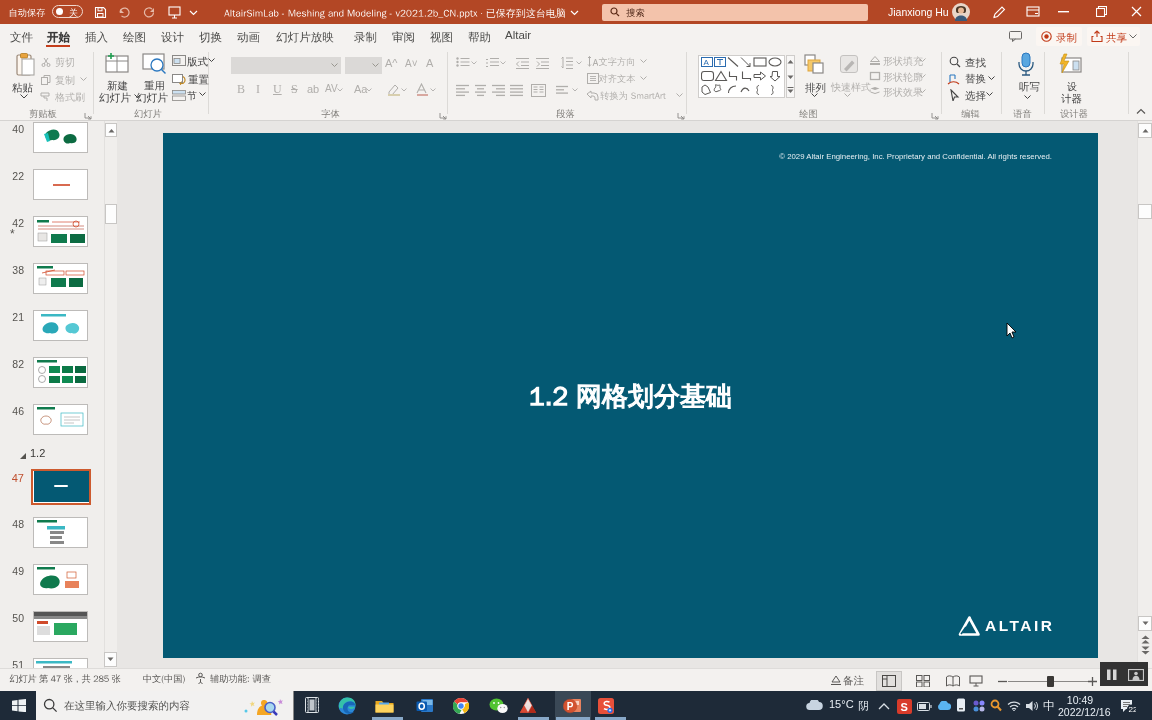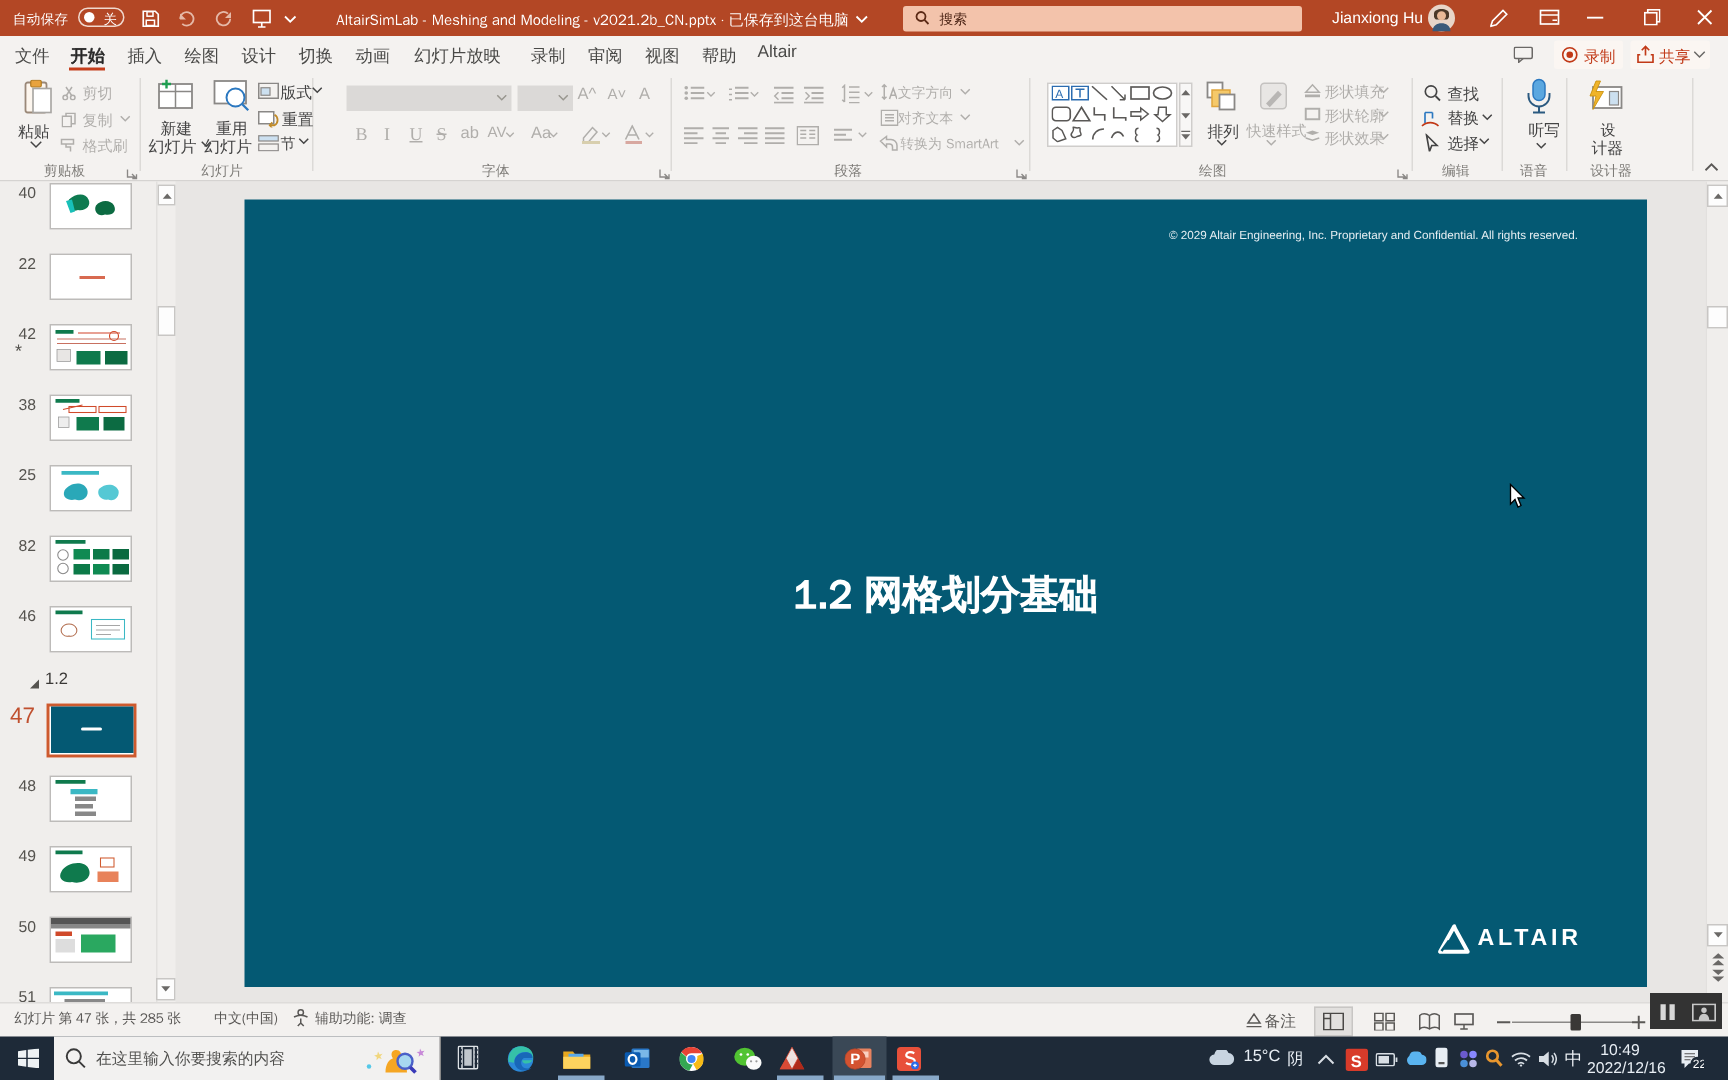--- a/index.html
+++ b/index.html
@@ -568,21 +568,21 @@
 <div style="position:absolute;left:6px;top:264px;font-size:10.5px;color:#55534f;line-height:12.5px;white-space:nowrap;width:18px;text-align:right;">38</div>
 <div style="position:absolute;left:33px;top:263px;width:55px;height:31px;border:1px solid #bdbbb9;background:#fff;overflow:hidden"><svg width="55" height="31">
       <rect x="3" y="2" width="16" height="2.5" fill="#0f7a4d"></rect>
       <path d="M8 9l13-3" stroke="#d04a2a" stroke-width="0.8"></path>
       <rect x="12" y="7" width="18" height="4" fill="none" stroke="#d04a2a" stroke-width="0.7"></rect>
       <rect x="32" y="7" width="18" height="4" fill="none" stroke="#d04a2a" stroke-width="0.7"></rect>
       <rect x="5" y="14" width="7" height="7" fill="#eee" stroke="#999" stroke-width="0.5"></rect>
       <rect x="17" y="14" width="15" height="9" fill="#0f7a4d"></rect>
       <rect x="35" y="14" width="14" height="9" fill="#0c6b42"></rect>
     </svg></div>
-<div style="position:absolute;left:6px;top:311px;font-size:10.5px;color:#55534f;line-height:12.5px;white-space:nowrap;width:18px;text-align:right;">25</div>
+<div style="position:absolute;left:6px;top:311px;font-size:10.5px;color:#55534f;line-height:12.5px;white-space:nowrap;width:18px;text-align:right;">21</div>
 <div style="position:absolute;left:33px;top:310px;width:55px;height:31px;border:1px solid #bdbbb9;background:#fff;overflow:hidden"><svg width="55" height="31">
       <rect x="7" y="3" width="25" height="2.5" fill="#3bb8c4"></rect>
       <path d="M9 16c3-5 12-7 15-1 2 5-3 9-8 7-4 1-9-1-7-6z" fill="#2aa8b8"></path>
       <path d="M32 15c4-4 11-4 13 1 1 4-3 8-7 6-4 1-8-3-6-7z" fill="#55c8d4"></path>
     </svg></div>
 <div style="position:absolute;left:6px;top:358px;font-size:10.5px;color:#55534f;line-height:12.5px;white-space:nowrap;width:18px;text-align:right;">82</div>
 <div style="position:absolute;left:33px;top:357px;width:55px;height:31px;border:1px solid #bdbbb9;background:#fff;overflow:hidden"><svg width="55" height="31">
       <rect x="3" y="2" width="20" height="2.5" fill="#0f7a4d"></rect>
       <circle cx="8" cy="12" r="3.5" fill="none" stroke="#888" stroke-width="0.7"></circle>
       <circle cx="8" cy="21" r="3.5" fill="none" stroke="#888" stroke-width="0.7"></circle>
@@ -597,21 +597,21 @@
 <div style="position:absolute;left:33px;top:404px;width:55px;height:31px;border:1px solid #bdbbb9;background:#fff;overflow:hidden"><svg width="55" height="31">
       <rect x="3" y="2" width="18" height="2.5" fill="#0f7a4d"></rect>
       <path d="M7 14c2-4 8-4 10 0 1 3-2 6-5 5-3 1-6-2-5-5z" fill="none" stroke="#b06a4a" stroke-width="0.7"></path>
       <rect x="27" y="8" width="22" height="13" fill="none" stroke="#3bb8c4" stroke-width="0.7"></rect>
       <path d="M30 12h16M30 15h16M30 18h10" stroke="#888" stroke-width="0.5"></path>
     </svg></div>
 <svg style="position:absolute;left:19px;top:452px" width="8" height="8" viewBox="0 0 8 8">
     <path d="M7 1v6H1z" fill="#55534f"></path>
   </svg>
 <div style="position:absolute;left:30px;top:447px;font-size:11px;color:#3a3836;line-height:13px;white-space:nowrap;">1.2</div>
-<div style="position:absolute;left:6px;top:472px;font-size:15px;color:#c0502f;line-height:12.5px;white-space:nowrap;width:18px;text-align:center;">47</div>
+<div style="position:absolute;left:6px;top:472px;font-size:11px;color:#c0502f;line-height:12.5px;white-space:nowrap;width:18px;text-align:right;">47</div>
 <div style="position:absolute;left:31px;top:468.5px;width:60px;height:36px;border:2px solid #cd5a2e;background:#fff"></div>
 <div style="position:absolute;left:33.5px;top:471px;width:55px;height:31px;background:#045973;"></div>
 <div style="position:absolute;left:54px;top:484.5px;width:14px;height:2.5px;background:#fff;border-radius:1px"></div>
 <div style="position:absolute;left:6px;top:518px;font-size:10.5px;color:#55534f;line-height:12.5px;white-space:nowrap;width:18px;text-align:right;">48</div>
 <div style="position:absolute;left:33px;top:517px;width:55px;height:31px;border:1px solid #bdbbb9;background:#fff;overflow:hidden"><svg width="55" height="31">
       <rect x="3" y="2" width="20" height="2.5" fill="#0f7a4d"></rect>
       <rect x="13" y="8" width="18" height="3.5" fill="#3bb8c4"></rect>
       <rect x="16" y="13" width="14" height="3" fill="#888"></rect>
       <rect x="16" y="18" width="12" height="3" fill="#888"></rect>
       <rect x="16" y="23" width="14" height="3" fill="#888"></rect>

